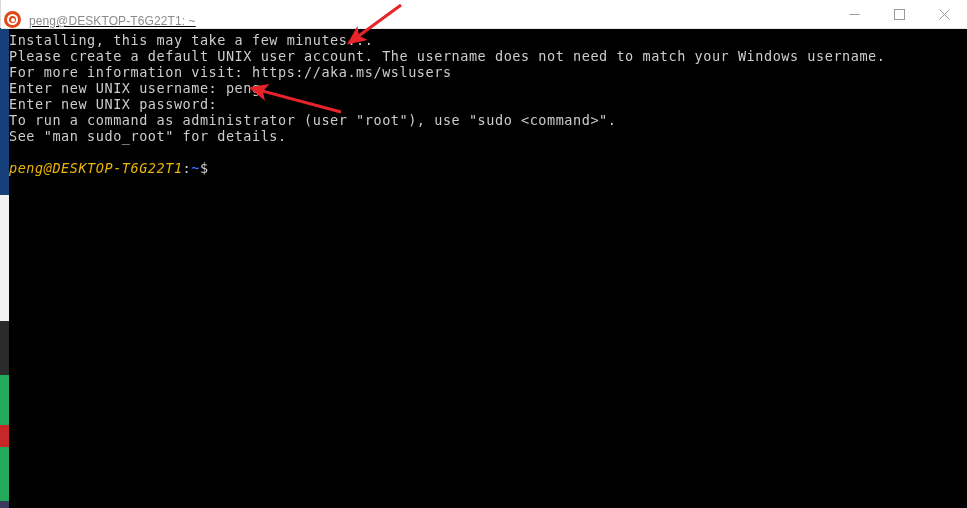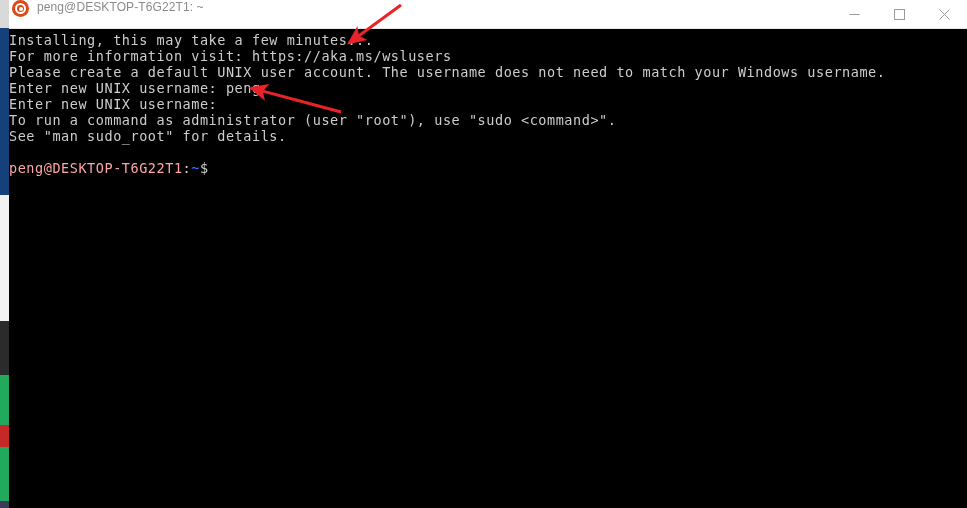--- a/index.html
+++ b/index.html
@@ -42,23 +42,24 @@
     flex-direction: column;
   }
 
   
   #titlebar {
     height: 28px;
     min-height: 28px;
     background: #ffffff;
     border-bottom: 1px solid #e8e8e8;
     display: flex;
-    align-items: flex-start;
-    position: relative;
-    margin-left: 9px;
+    align-items: flex-end;
+    position: relative;
+    margin-left: 1px;
+    text-decoration: underline;
   }
   #app-icon {
     width: 17px;
     height: 17px;
     margin-left: 3px;
     margin-right: 8px;
     border-radius: 50%;
     background: #dd4814;
     position: relative;
     flex: 0 0 auto;
@@ -121,21 +122,21 @@
   .tline {
     height: 16px;
     line-height: 16px;
     font-family: "DejaVu Sans Mono", monospace;
     font-size: 13.5px;
     color: #cccccc;
     white-space: pre;
     letter-spacing: 0.55px;
   }
   .tline.blank { color: transparent; }
-  .p-user  { color: #fca5a5; }
+  .p-user  { color: #eab308; font-style: italic; }
   .p-colon { color: #cccccc; }
   .p-path  { color: #3b78ff; }
   .p-dollar{ color: #cccccc; }
   #cursor {
     display: inline-block;
     width: 8px;
     height: 14px;
     background: transparent;
     vertical-align: text-bottom;
   }
@@ -186,24 +187,24 @@
             <line x1="10.5" y1="0.5" x2="0.5" y2="10.5" stroke="#9a9a9a" stroke-width="1"></line>
           </svg>
       </div>
     </div>
   </div>
 
   <div id="terminal">
     <div id="term-lines">
 
       <div class="tline">Installing, this may take a few minutes...</div>
+      <div class="tline">Please create a default UNIX user account. The username does not need to match your Windows username.</div>
       <div class="tline">For more information visit: https://aka.ms/wslusers</div>
-      <div class="tline">Please create a default UNIX user account. The username does not need to match your Windows username.</div>
       <div class="tline">Enter new UNIX username: peng</div>
-      <div class="tline">Enter new UNIX username:</div>
+      <div class="tline">Enter new UNIX password:</div>
       <div class="tline">To run a command as administrator (user "root"), use "sudo &lt;command&gt;".</div>
       <div class="tline">See "man sudo_root" for details.</div>
       <div class="tline blank">&nbsp;</div>
 
       <div class="tline"><span class="p-user">peng@DESKTOP-T6G22T1</span><span class="p-colon">:</span><span class="p-path">~</span><span class="p-dollar">$</span><span id="cursor"></span></div>
 
     </div>
   </div>
 </div>
 

